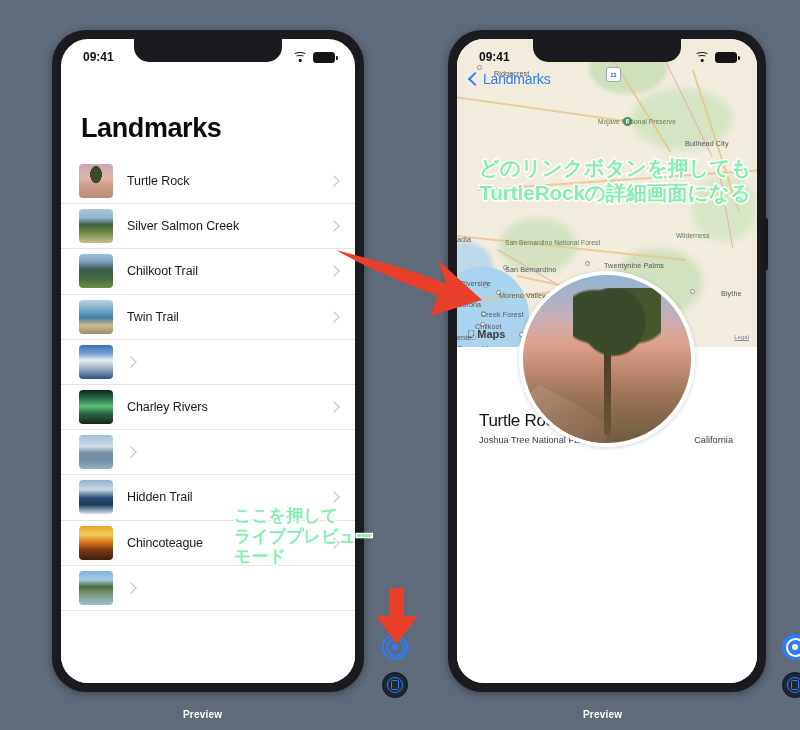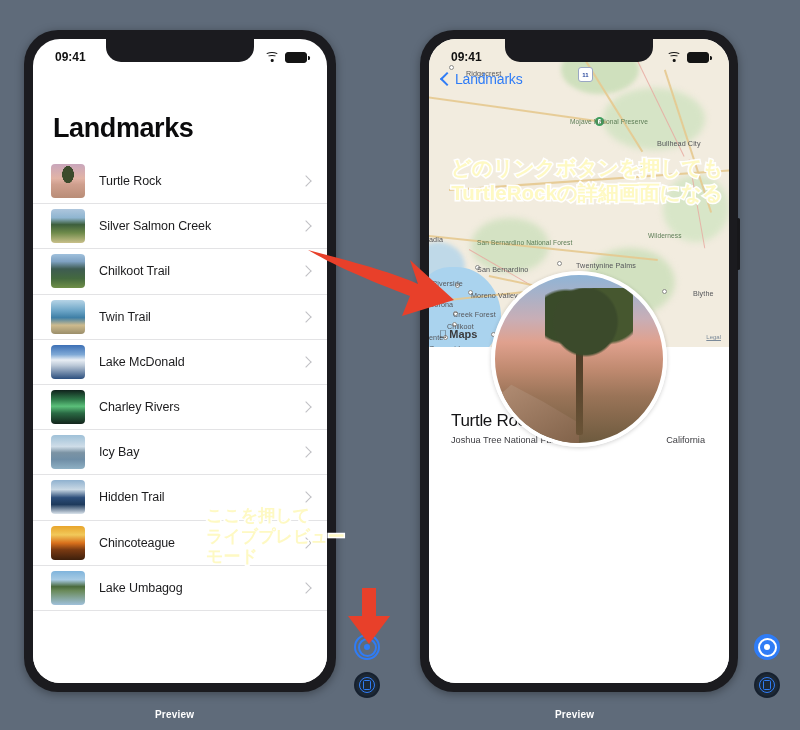--- a/index.html
+++ b/index.html
@@ -2,21 +2,21 @@
 <html><head>
 <meta charset="utf-8">
 <style>
   html,body{margin:0;padding:0;}
   body{
     width:800px;height:730px;overflow:hidden;
     background:#5f6b7a;
     font-family:"Liberation Sans", sans-serif;
     position:relative;
   }
-  .stage{position:absolute;inset:0;}
+  .stage{position:absolute;inset:0;margin-left:28px;}
 
   
   .phone{
     position:absolute;
     background:#1b1b1f;
     border-radius:34px;
     box-shadow:0 2px 10px rgba(0,0,0,.35);
     padding:9px;
     box-sizing:border-box;
   }
@@ -182,21 +182,21 @@
   .ctrl.device .outer{width:14px;height:14px;border-radius:50%;border:1.6px solid #2f7cf6;display:flex;align-items:center;justify-content:center;}
   .ctrl.device .inner{width:6px;height:8px;border-radius:1.5px;border:1.4px solid #2f7cf6;}
 
   .ctrl.lp1{left:354px;top:634px;}
   .ctrl.lp2{left:354px;top:672px;}
   .ctrl.rp1{left:754px;top:634px;}
   .ctrl.rp2{left:754px;top:672px;}
 
   
   .anno{
-    position:absolute;color:#fef9c3;font-weight:bold;
+    position:absolute;color:#86efac;font-weight:bold;
     -webkit-text-stroke:3px #ffffff;paint-order:stroke fill;
     white-space:pre;line-height:1.22;
   }
   .anno-left{
     left:206px;top:506px;font-size:17px;text-align:left;
   }
   .anno-right{
     left:417px;top:155px;font-size:20.5px;text-align:center;width:340px;
   }
 
@@ -244,46 +244,43 @@
             <div class="row-label">Chilkoot Trail</div>
             <div class="chev"></div>
           </div>
           <div class="row">
             <div class="thumb t-twin"></div>
             <div class="row-label">Twin Trail</div>
             <div class="chev"></div>
           </div>
           <div class="row">
             <div class="thumb t-mcdonald"></div>
-            <div class="row-label">Lake McDonald</div>
             <div class="chev"></div>
           </div>
           <div class="row">
             <div class="thumb t-charley"></div>
             <div class="row-label">Charley Rivers</div>
             <div class="chev"></div>
           </div>
           <div class="row">
             <div class="thumb t-icy"></div>
-            <div class="row-label">Icy Bay</div>
             <div class="chev"></div>
           </div>
           <div class="row">
             <div class="thumb t-hidden"></div>
             <div class="row-label">Hidden Trail</div>
             <div class="chev"></div>
           </div>
           <div class="row">
             <div class="thumb t-chinco"></div>
             <div class="row-label">Chincoteague</div>
             <div class="chev"></div>
           </div>
           <div class="row">
             <div class="thumb t-umbagog"></div>
-            <div class="row-label">Lake Umbagog</div>
             <div class="chev"></div>
           </div>
         </div>
     </div>
   </div>
 
   <div class="phone right">
     <div class="side-btn r1"></div>
     <div class="screen">
       <div class="notch"></div>

